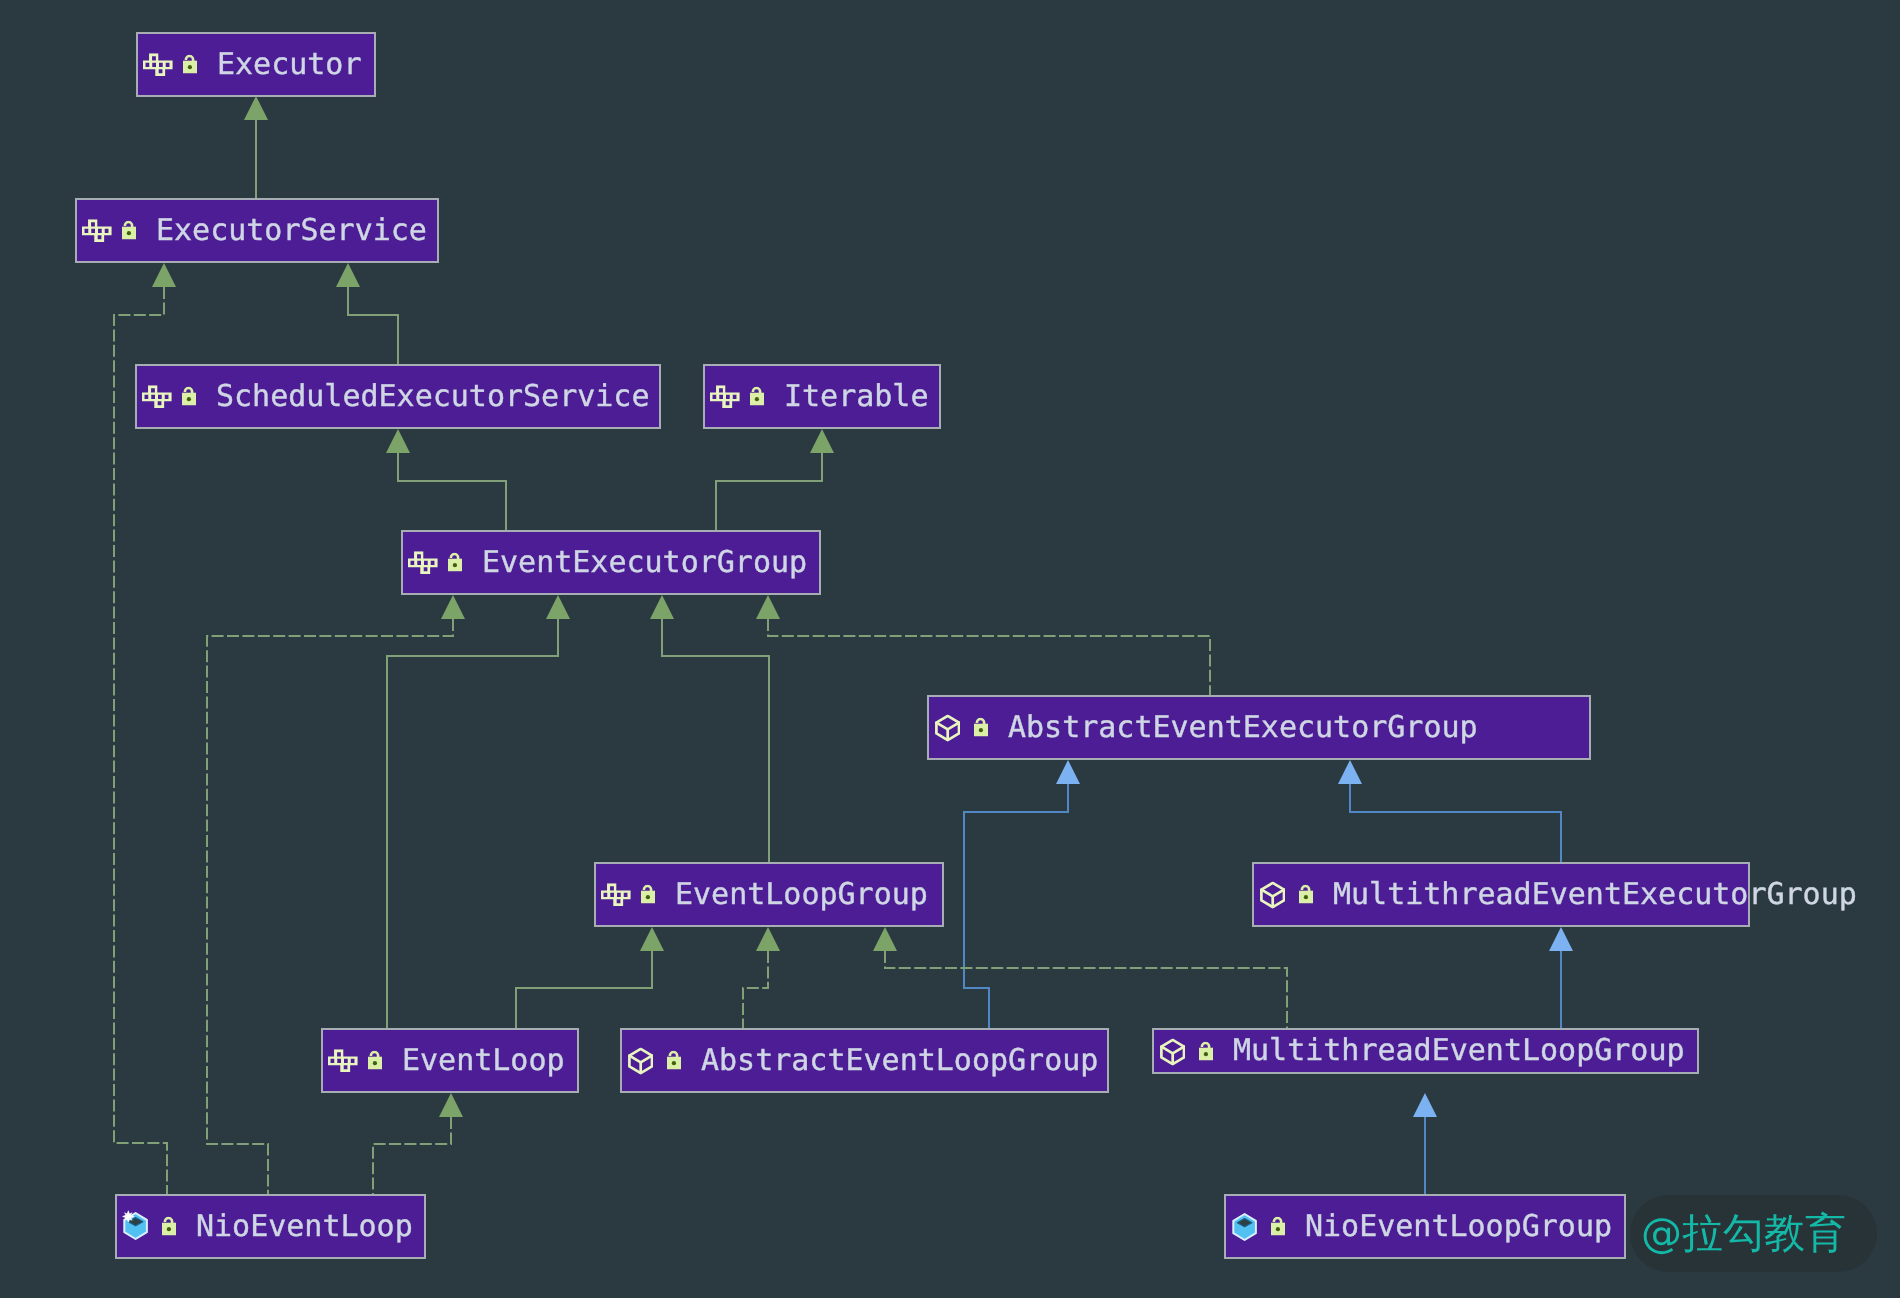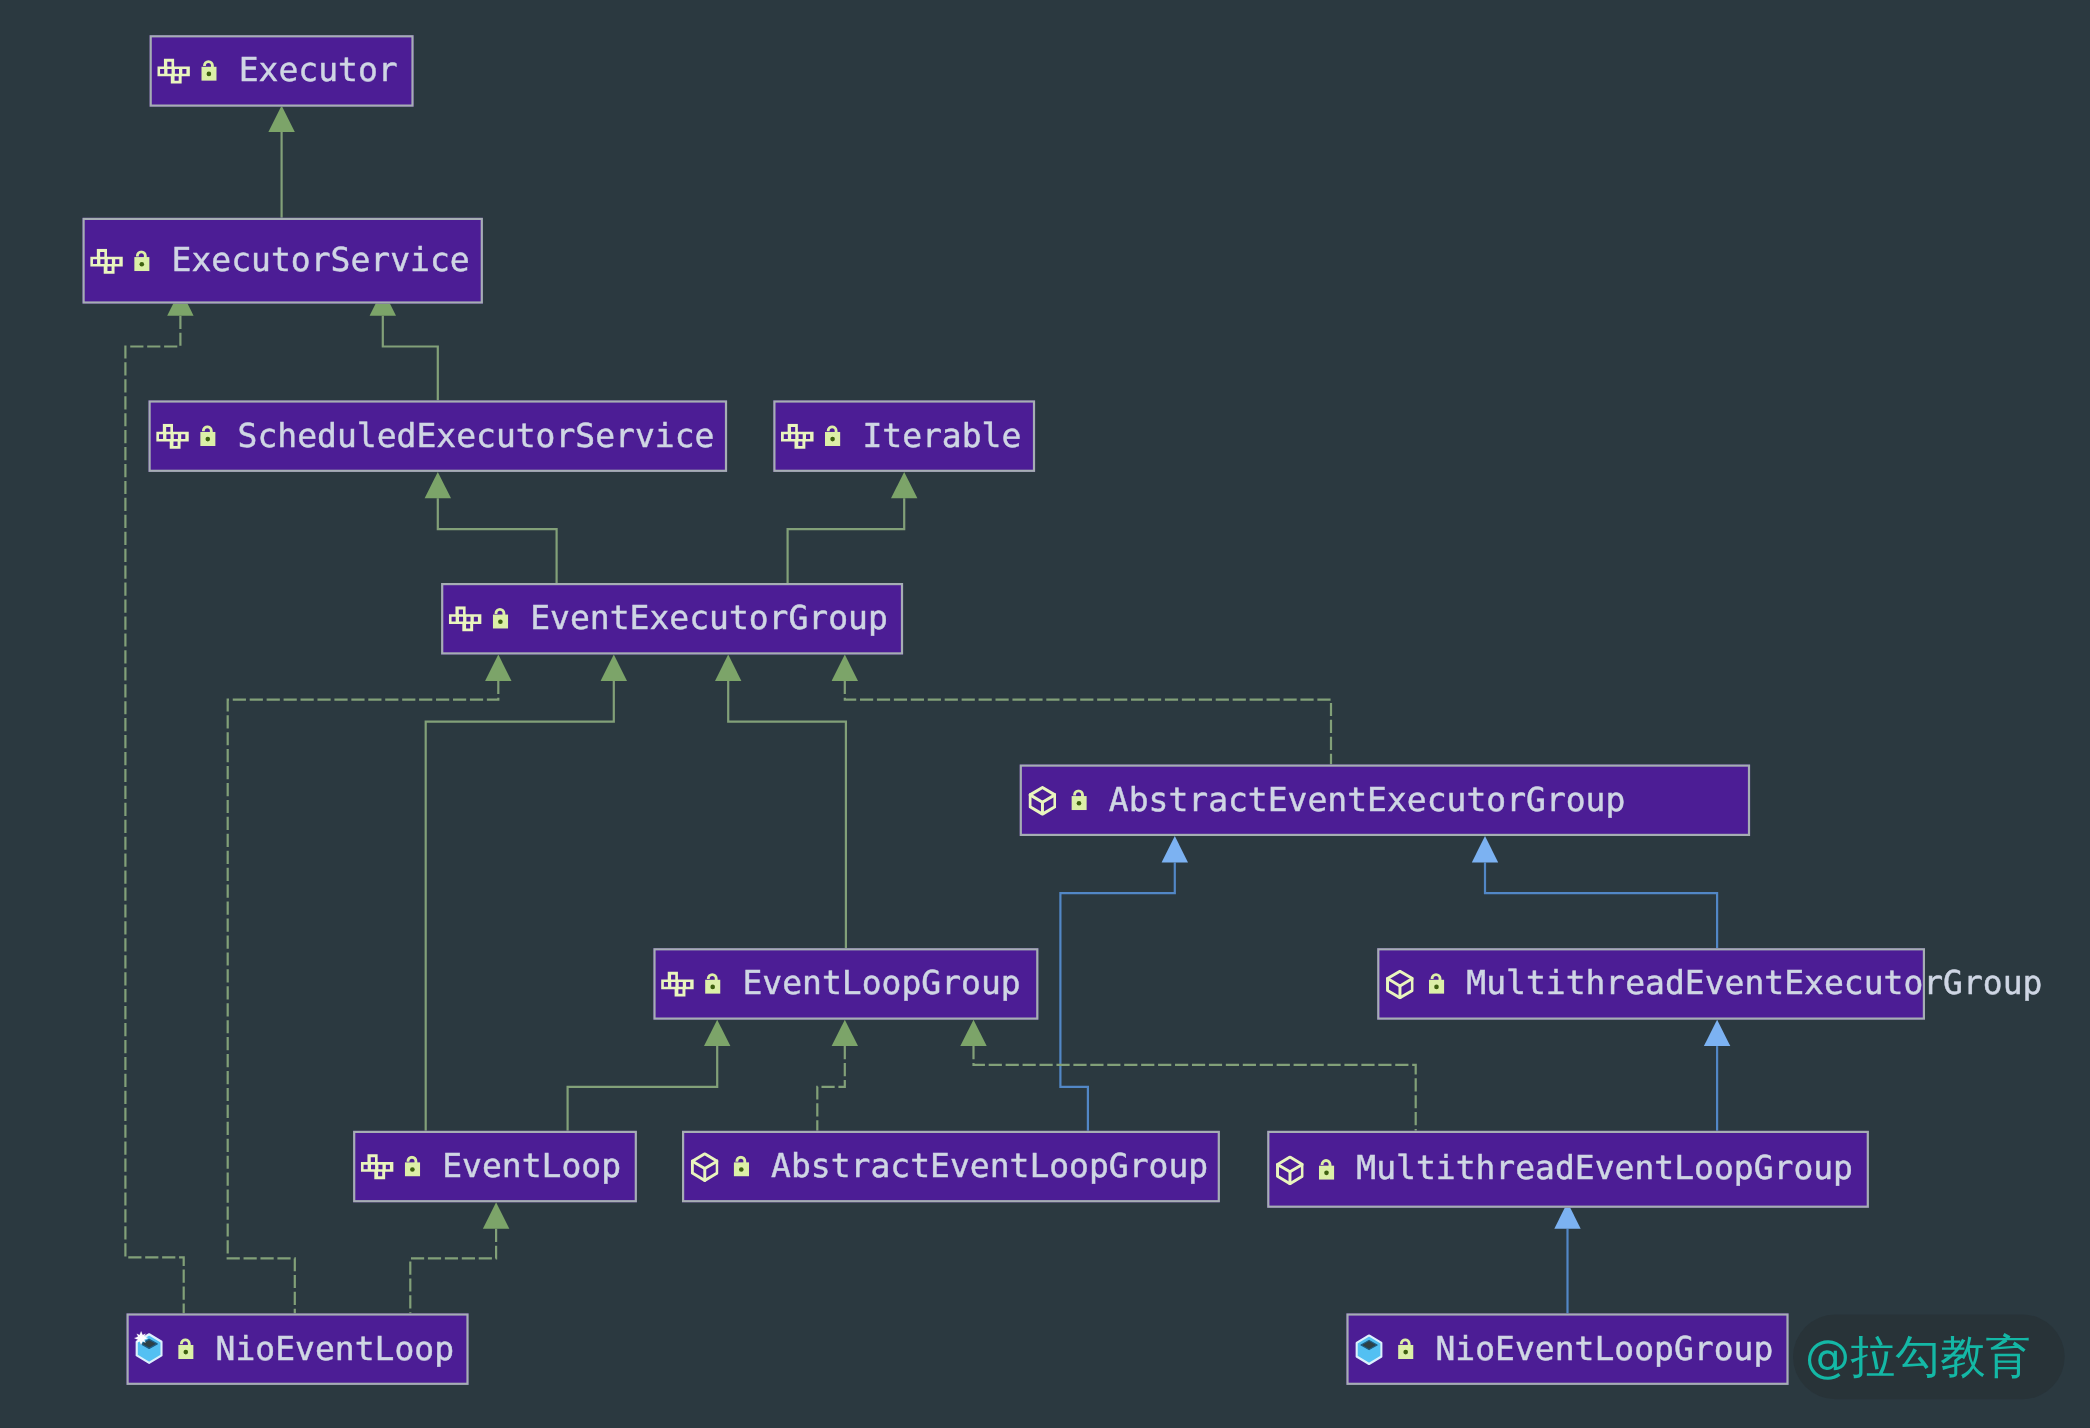--- a/index.html
+++ b/index.html
@@ -129,21 +129,21 @@
         <svg class="ico iface" width="30.4" height="23.6" viewBox="0 0 30.2 23.4">
           <path fill="#E9F5BE" fill-rule="evenodd" d="M6.0 0 H15.2 V7.2 H29.4 V16.0 H22.0 V22.6 H12.2 V16.0 H0 V7.2 H6.0 ZM9.0 2.9 H12.8 V7.2 H9.0 ZM2.5 9.5 H6.2 V13.7 H2.5 ZM9.2 9.5 H12.9 V13.7 H9.2 ZM15.9 9.5 H19.6 V13.7 H15.9 ZM22.6 9.5 H26.3 V13.7 H22.6 ZM15.6 16.0 H19.3 V20.0 H15.6 Z"></path>
         </svg>
         <svg class="lock" width="14" height="19" viewBox="0 0 14 19">
           <path d="M2.9 5.6 V5.1 A3.6 3.6 0 0 1 10.1 5.1 V7.6" fill="none" stroke="#DCEFA7" stroke-width="2.6" stroke-linecap="butt"></path>
           <rect x="0" y="6.2" width="14" height="12.8" fill="#DCEFA7"></rect>
           <circle cx="6.9" cy="12.7" r="2.1" fill="#3E600F"></circle>
         </svg>
         <span class="label">Executor</span>
       </div>
-      <div class="node" style="left: 75px; top: 198px; width: 364px; height: 78px;">
+      <div class="node" style="left: 75px; top: 198px; width: 364px; height: 65px;">
         <svg class="ico iface" width="30.4" height="23.6" viewBox="0 0 30.2 23.4">
           <path fill="#E9F5BE" fill-rule="evenodd" d="M6.0 0 H15.2 V7.2 H29.4 V16.0 H22.0 V22.6 H12.2 V16.0 H0 V7.2 H6.0 ZM9.0 2.9 H12.8 V7.2 H9.0 ZM2.5 9.5 H6.2 V13.7 H2.5 ZM9.2 9.5 H12.9 V13.7 H9.2 ZM15.9 9.5 H19.6 V13.7 H15.9 ZM22.6 9.5 H26.3 V13.7 H22.6 ZM15.6 16.0 H19.3 V20.0 H15.6 Z"></path>
         </svg>
         <svg class="lock" width="14" height="19" viewBox="0 0 14 19">
           <path d="M2.9 5.6 V5.1 A3.6 3.6 0 0 1 10.1 5.1 V7.6" fill="none" stroke="#DCEFA7" stroke-width="2.6" stroke-linecap="butt"></path>
           <rect x="0" y="6.2" width="14" height="12.8" fill="#DCEFA7"></rect>
           <circle cx="6.9" cy="12.7" r="2.1" fill="#3E600F"></circle>
         </svg>
         <span class="label">ExecutorService</span>
       </div>
@@ -240,21 +240,21 @@
             <path d="M12.7 14.8 V25.6"></path>
           </g>
         </svg>
         <svg class="lock" width="14" height="19" viewBox="0 0 14 19">
           <path d="M2.9 5.6 V5.1 A3.6 3.6 0 0 1 10.1 5.1 V7.6" fill="none" stroke="#DCEFA7" stroke-width="2.6" stroke-linecap="butt"></path>
           <rect x="0" y="6.2" width="14" height="12.8" fill="#DCEFA7"></rect>
           <circle cx="6.9" cy="12.7" r="2.1" fill="#3E600F"></circle>
         </svg>
         <span class="label">AbstractEventLoopGroup</span>
       </div>
-      <div class="node" style="left: 1152px; top: 1028px; width: 547px; height: 70px;">
+      <div class="node" style="left: 1152px; top: 1028px; width: 547px; height: 46px;">
         <svg class="ico box" width="25.4" height="27" viewBox="0 0 25.4 27">
           <g fill="none" stroke="#E9F5BE" stroke-width="2.7" stroke-linejoin="round" stroke-linecap="round">
             <path d="M12.7 1.4 24.0 8.1 V18.9 L12.7 25.6 1.4 18.9 V8.1 Z"></path>
             <path d="M1.4 8.1 12.7 14.8 24.0 8.1"></path>
             <path d="M12.7 14.8 V25.6"></path>
           </g>
         </svg>
         <svg class="lock" width="14" height="19" viewBox="0 0 14 19">
           <path d="M2.9 5.6 V5.1 A3.6 3.6 0 0 1 10.1 5.1 V7.6" fill="none" stroke="#DCEFA7" stroke-width="2.6" stroke-linecap="butt"></path>
           <rect x="0" y="6.2" width="14" height="12.8" fill="#DCEFA7"></rect>

